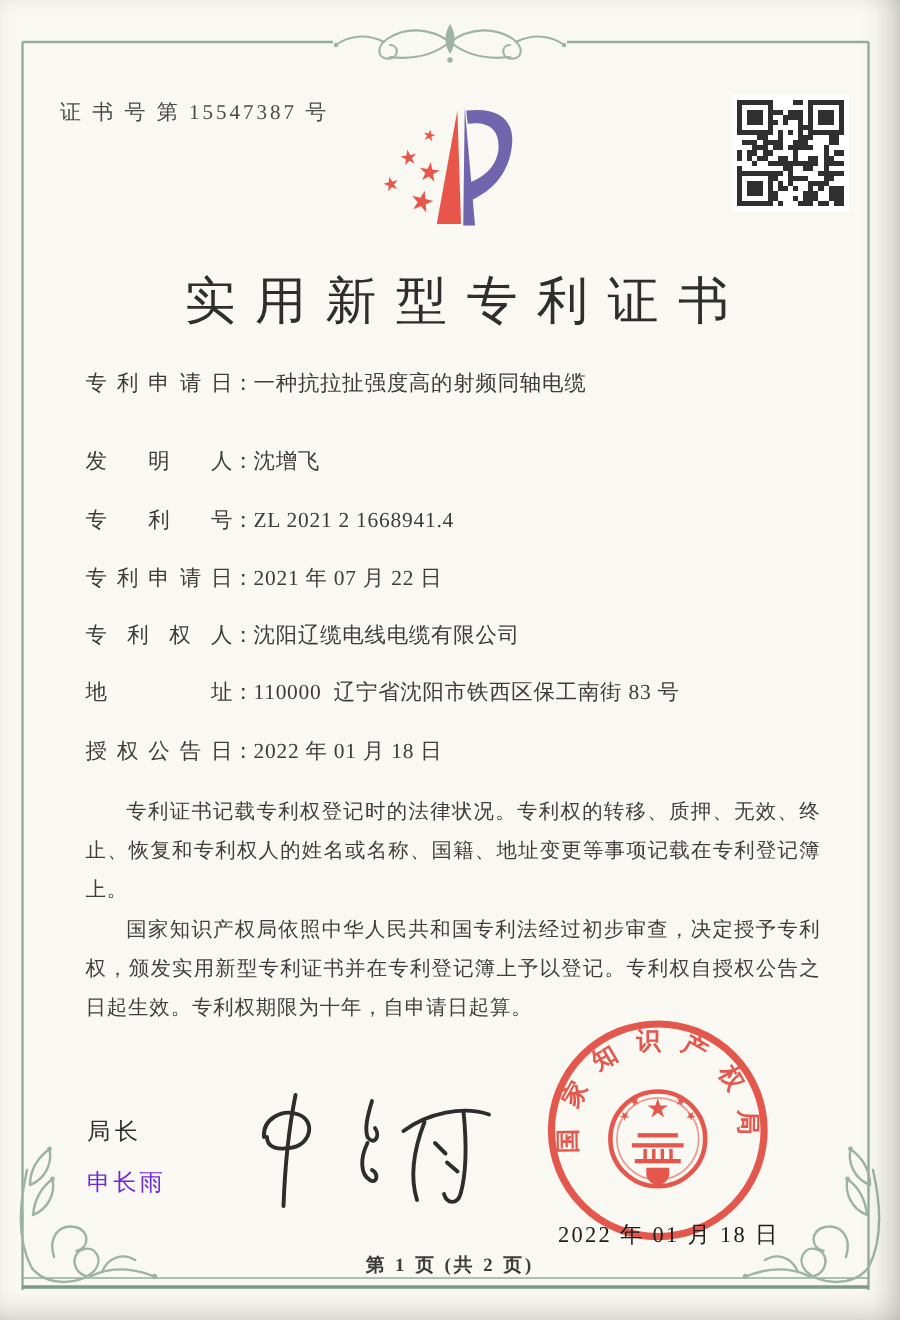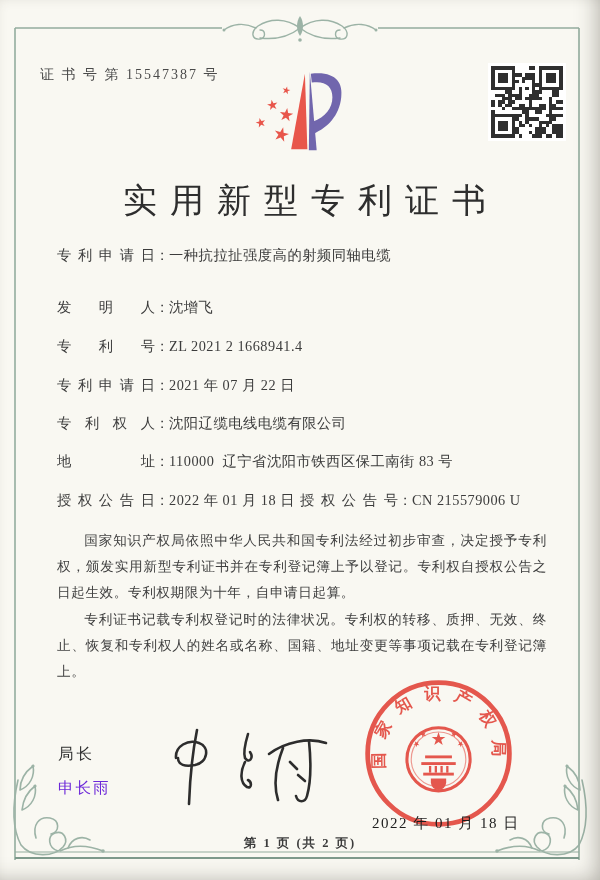--- a/index.html
+++ b/index.html
@@ -363,29 +363,26 @@
       <span class="flabel">专利申请日</span><span class="fcolon">：</span><span class="fvalue">2021 年 07 月 22 日</span>
     </div>
     <div class="frow" style="top:414px">
       <span class="flabel">专利权人</span><span class="fcolon">：</span><span class="fvalue">沈阳辽缆电线电缆有限公司</span>
     </div>
     <div class="frow" style="top:452px">
       <span class="flabel">地址</span><span class="fcolon">：</span><span class="fvalue">110000  辽宁省沈阳市铁西区保工南街 83 号</span>
     </div>
     <div class="frow" style="top:491px">
       <span class="flabel">授权公告日</span><span class="fcolon">：</span><span class="fvalue">2022 年 01 月 18 日</span>
-      <span class="grant2">
-        <span class="flabel">授权公告号</span><span class="fcolon">：</span><span class="fvalue">CN 215579006 U</span>
-      </span>
     </div>
   </div>
 
   <div class="paras">
+    <p>专利证书记载专利权登记时的法律状况。专利权的转移、质押、无效、终止、恢复和专利权人的姓名或名称、国籍、地址变更等事项记载在专利登记簿上。</p>
     <p>国家知识产权局依照中华人民共和国专利法经过初步审查，决定授予专利权，颁发实用新型专利证书并在专利登记簿上予以登记。专利权自授权公告之日起生效。专利权期限为十年，自申请日起算。</p>
-    <p>专利证书记载专利权登记时的法律状况。专利权的转移、质押、无效、终止、恢复和专利权人的姓名或名称、国籍、地址变更等事项记载在专利登记簿上。</p>
   </div>
 
   <div class="director-title">局长</div>
   <div class="director-name">申长雨</div>
 
   <svg class="signature" viewBox="0 0 185 88">
     <g stroke="#2d2d2d" stroke-width="2.6" fill="none" stroke-linecap="round" stroke-linejoin="round">
       <path d="M45,8 C41,28 38,54 37,82"></path>
       <path d="M24,36 C23,24 36,17 47,21 C58,25 56,40 43,43 C33,45 26,43 26,36"></path>
       <path d="M96,12 C93,22 91,30 93,36 C97,42 102,36 98,30"></path>

